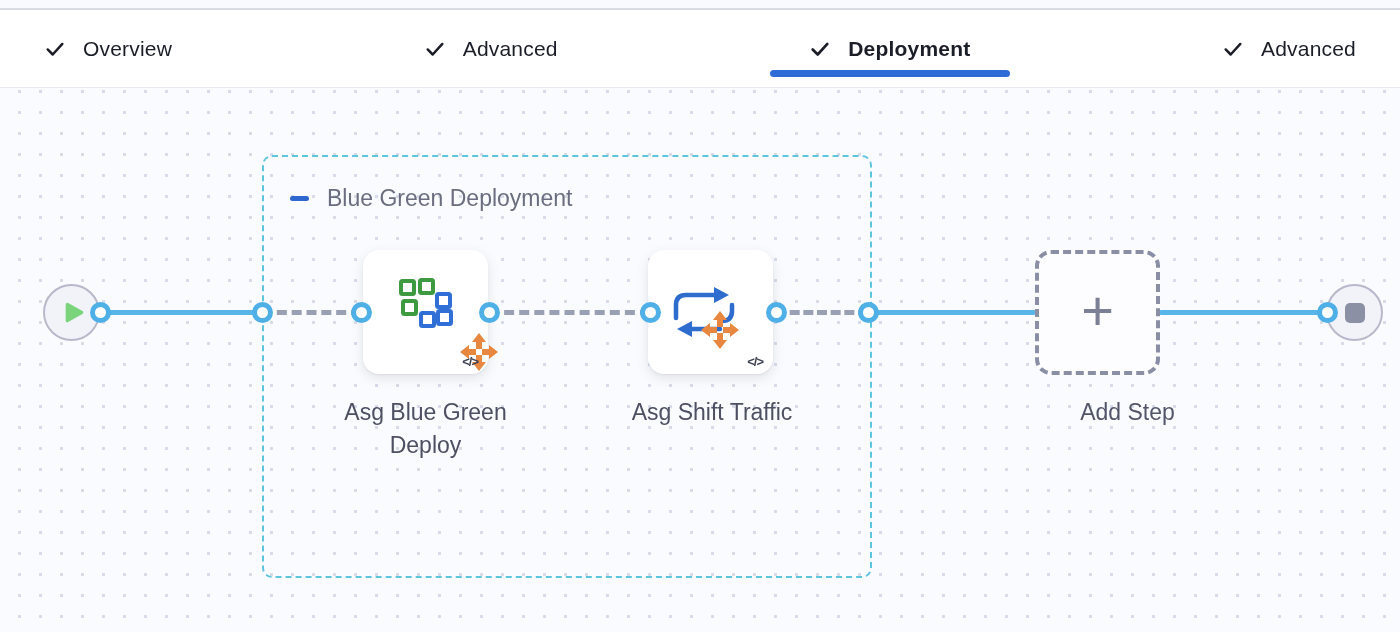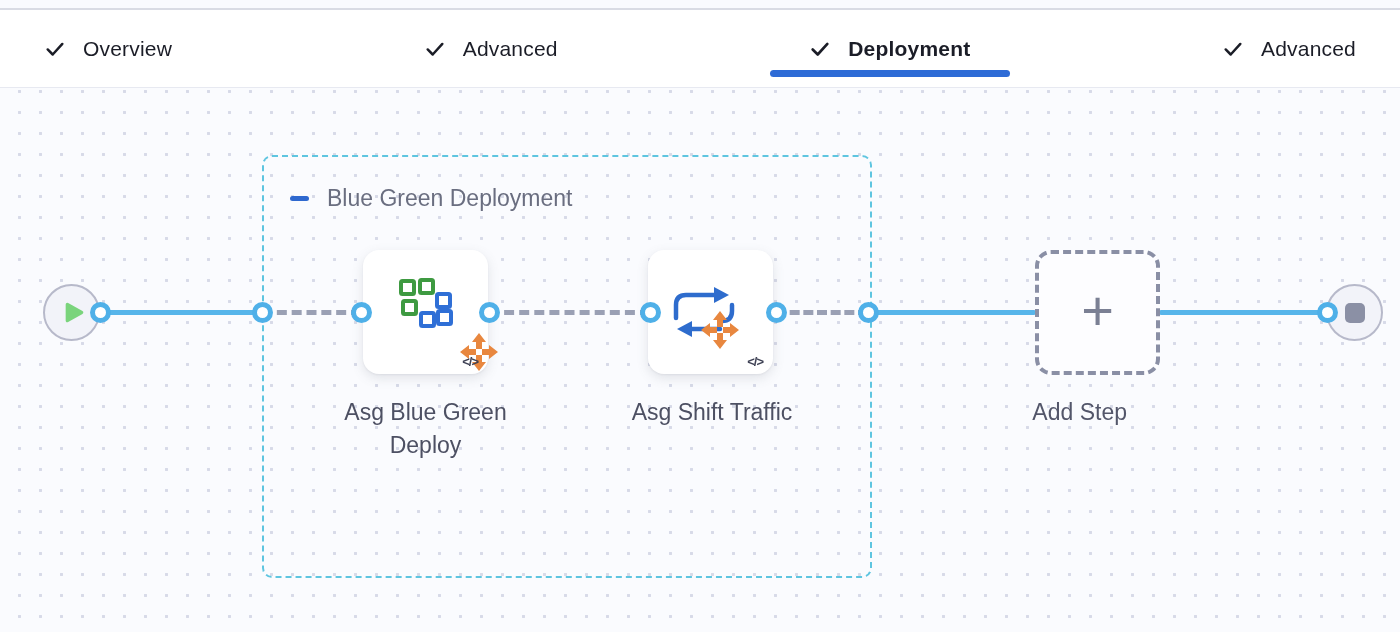--- a/index.html
+++ b/index.html
@@ -187,16 +187,16 @@
     <div class="port" style="left:252px;"></div>
     <div class="port" style="left:351px;"></div>
     <div class="port" style="left:479px;"></div>
     <div class="port" style="left:640px;"></div>
     <div class="port" style="left:766px;"></div>
     <div class="port" style="left:858px;"></div>
     <div class="port" style="left:1317px;"></div>
 
     <div class="step-label" style="left:320px;width:211px;">Asg Blue Green Deploy</div>
     <div class="step-label" style="left:602px;width:220px;">Asg Shift Traffic</div>
-    <div class="step-label" style="left:976px;width:151px;color:#53566a;text-align:right;">Add Step</div>
+    <div class="step-label" style="left:1052px;width:151px;color:#53566a;">Add Step</div>
 
   </div>
 </div>
 
 </body></html>

